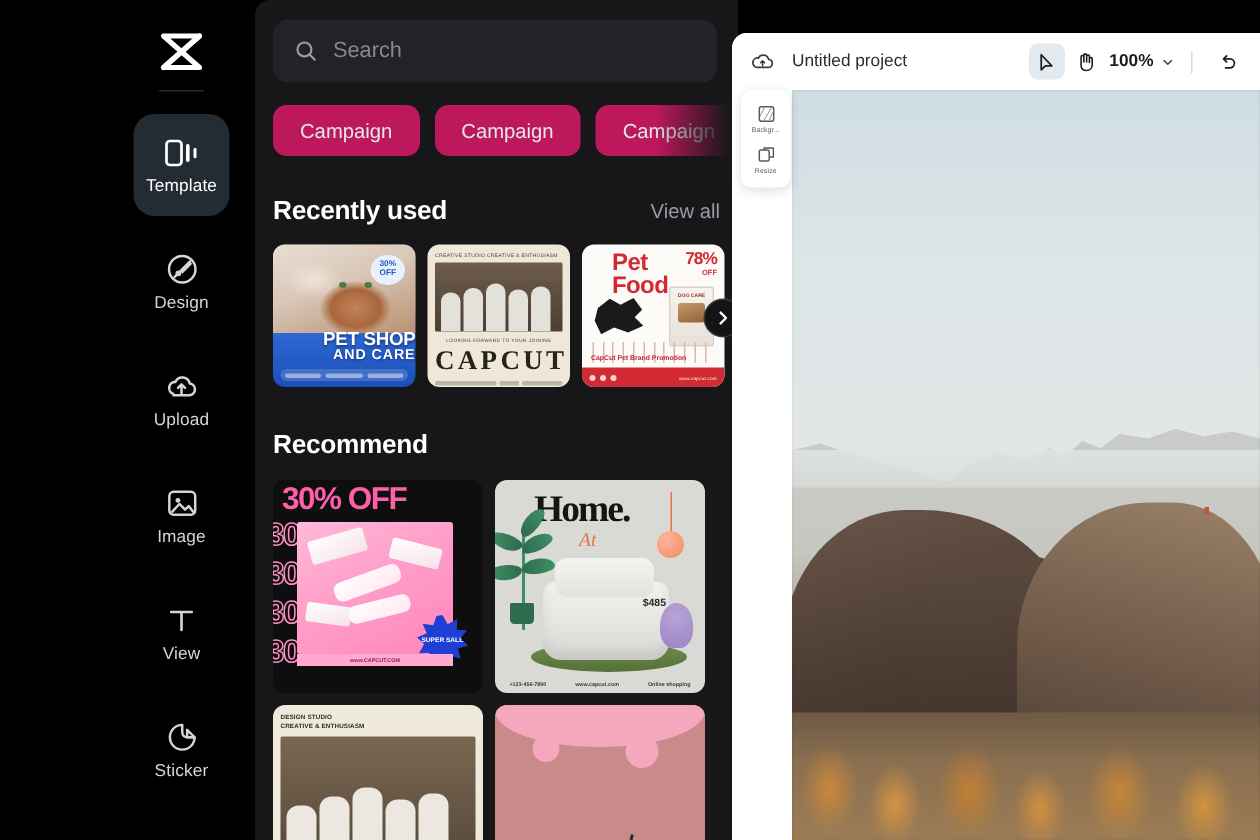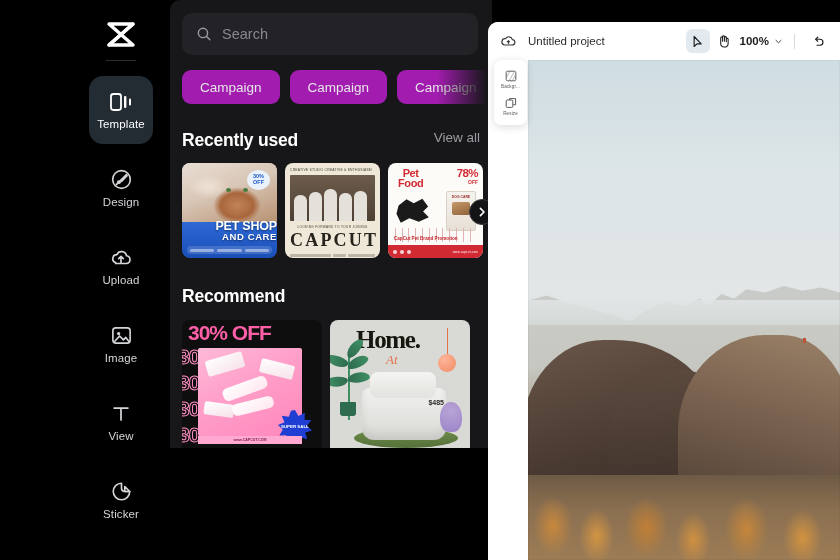--- a/index.html
+++ b/index.html
@@ -32,47 +32,47 @@
     display: flex; flex-direction: column; align-items: center; justify-content: center;
     gap: 5px; cursor: pointer;
   }
   .rail-item.active { background: #232b33; justify-content: center; }
   .rail-ico { width: 24px; height: 24px; display:flex; align-items:center; justify-content:center; }
   .rail-lbl { font-size: 11.5px; color: #d3d5d8; letter-spacing: .1px; line-height: 1; }
   .rail-item.active .rail-lbl { color: #fff; }
 
   
   #panel {
-    position: absolute; left: 170px; top: 0; width: 322px; height: 448px;
+    position: absolute; left: 170px; top: 0; width: 322px; height: 560px;
     background: #17171a; border-radius: 10px 0 0 0; overflow: hidden; z-index: 4;
   }
   #panel-clip { position:absolute; inset:0; overflow:hidden; }
 
   .search {
     position: absolute; left: 12px; top: 13px; width: 296px; height: 42px;
     background: #232327; border-radius: 10px;
     display: flex; align-items: center; gap: 10px; padding: 0 14px; cursor: text;
   }
   .search-ph { font-size: 14.5px; color: #87878d; }
 
   .chips { position: absolute; left: 12px; top: 70px; display: flex; gap: 10px; }
   .chip {
-    height: 34px; padding: 0 18px; border-radius: 9px; background: #a21caf;
+    height: 34px; padding: 0 18px; border-radius: 9px; background: #be185d;
     display: flex; align-items: center; justify-content: center;
     font-size: 13.5px; color: #e6e6e8; white-space: nowrap; cursor: pointer;
   }
   .chip.faded { position: relative; }
   .chip.faded::after {
     content:""; position:absolute; right:0; top:0; bottom:0; width: 58px;
     background: linear-gradient(to right, rgba(35,35,39,0) 0%, #17171a 85%);
   }
 
   .sec-head {
     position: absolute; left: 12px; width: 298px;
-    display: flex; align-items: flex-start; justify-content: space-between;
+    display: flex; align-items: center; justify-content: space-between;
   }
   .sec-title { font-size: 17.5px; font-weight: 700; color: #fff; letter-spacing: -.2px; }
   .sec-link { font-size: 13.5px; color: #9b9ba1; cursor: pointer; }
 
   .row { position: absolute; left: 12px; display: flex; gap: 8px; }
   .card {
     width: 95px; height: 95px; border-radius: 8px; overflow: hidden;
     position: relative; cursor: pointer; background:#222;
   }
   .card.big { width: 140px; height: 142px; }
@@ -125,21 +125,21 @@
   }
   .t-capcut .cap2 { font-size:3.2px; color:#4a453a; margin-top:4px; text-align:center; letter-spacing:.3px;}
   .t-capcut .big {
     font-size:18px; font-weight:700; color:#26231d; text-align:center;
     letter-spacing:2.2px; margin-top:1px; font-family:"Liberation Serif", serif;
   }
   .t-capcut .foot { display:flex; gap:2px; align-items:center; margin-top:3px;}
   .t-capcut .foot i { height:3px; background:#bdb6a6; border-radius:1px; }
 
   .t-food { background:#fdfbf8; position:relative; }
-  .t-food .hd { position:absolute; left:10px; top:5px; font-size:11px; font-weight:800; color:#d12a33; line-height:.95; letter-spacing:-.4px;text-align:center;}
+  .t-food .hd { position:absolute; left:20px; top:5px; font-size:16px; font-weight:800; color:#d12a33; line-height:.95; letter-spacing:-.4px;}
   .t-food .off { position:absolute; right:5px; top:4px; font-size:11.5px; font-weight:800; color:#d12a33; letter-spacing:-.6px;}
   .t-food .off small{ display:block; font-size:5px; text-align:right; letter-spacing:0;}
   .t-food .splat {
     position:absolute; left:7px; top:34px; width:36px; height:28px; background:#1a1a1a;
     clip-path: polygon(10% 30%,32% 8%,52% 22%,76% 6%,92% 34%,78% 52%,94% 72%,66% 88%,40% 76%,16% 92%,4% 60%);
   }
   .t-food .pack {
     position:absolute; right:7px; top:28px; width:30px; height:40px; border-radius:2px;
     background: linear-gradient(180deg,#f6f3ee 0%,#e7e0d6 100%); border:1px solid #d9d1c5;
   }

